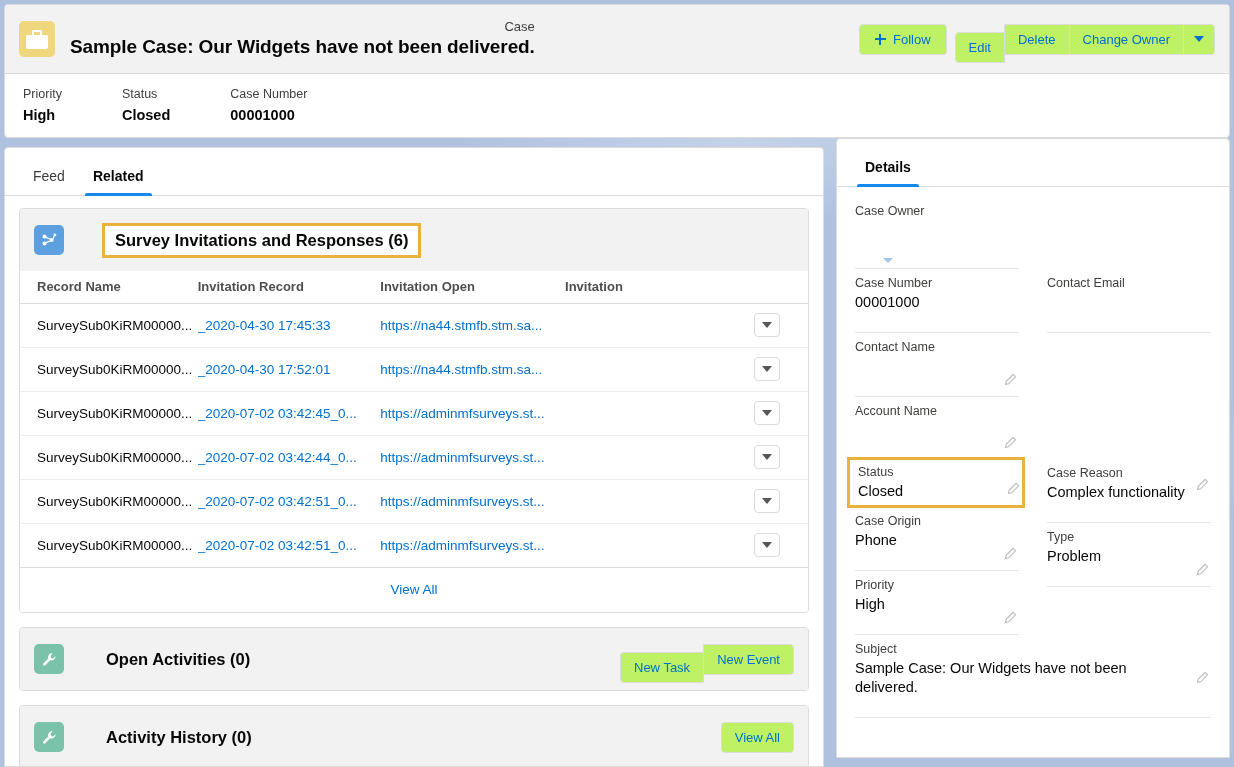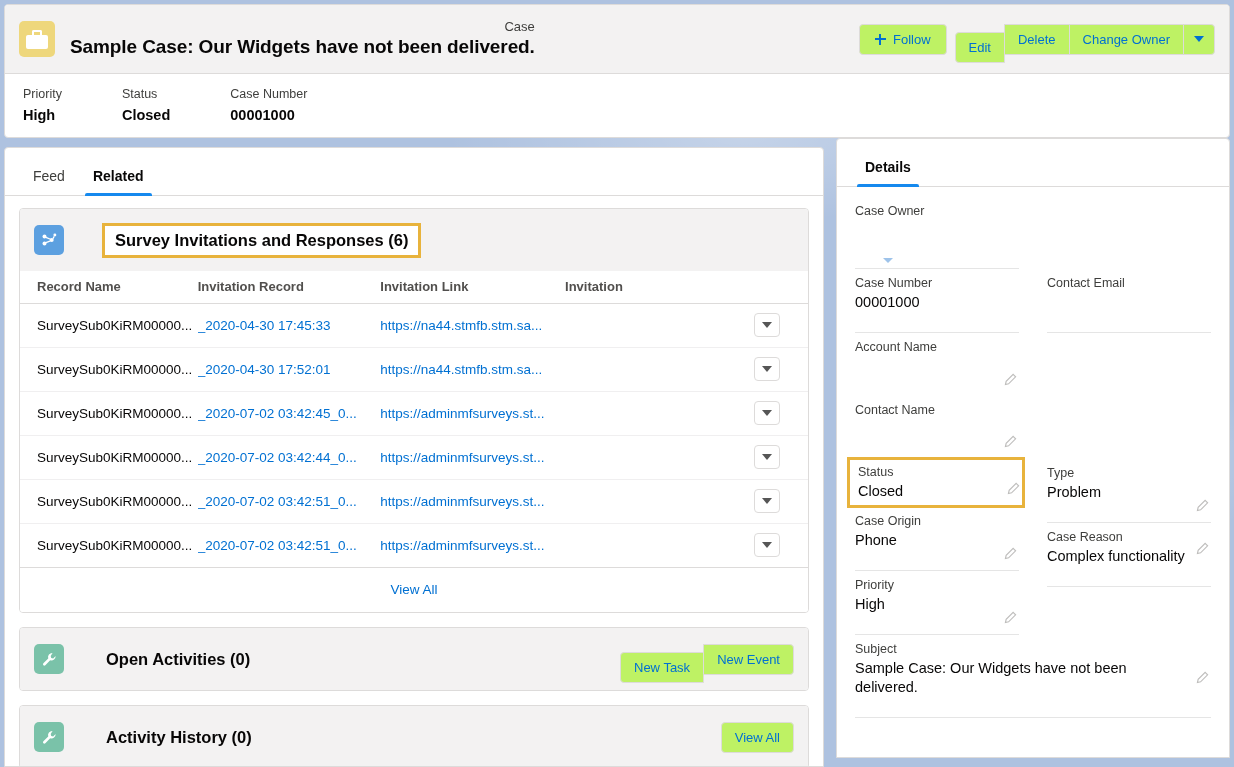--- a/index.html
+++ b/index.html
@@ -279,21 +279,21 @@
             </svg>
           </div>
           <div class="card-title highlighted">Survey Invitations and Responses (6)</div>
         </div>
 
         <table class="rl-table">
           <thead>
             <tr>
               <th class="c1">Record Name</th>
               <th class="c2">Invitation Record</th>
-              <th class="c3">Invitation Link</th>
+              <th class="c3">Invitation Open</th>
               <th class="c4">Invitation</th>
               <th class="c5"></th>
             </tr>
           </thead>
           <tbody>
             <tr>
               <td class="c1">SurveySub0KiRM00000...</td>
               <td class="c2"><span class="link">_2020-04-30 17:45:33</span></td>
               <td class="c3"><span class="link">https://na44.stmfb.stm.sa...</span></td>
               <td class="c4"></td>
@@ -410,30 +410,30 @@
             <div class="flabel">Case Owner</div>
             <div class="fvalue"></div>
             <span class="faint-caret"></span>
           </div>
 
           <div class="field">
             <div class="flabel">Case Number</div>
             <div class="fvalue">00001000</div>
           </div>
 
+          <div class="field">
+            <div class="flabel">Contact Name</div>
+            <div class="fvalue"></div>
+            <svg class="pencil" viewBox="0 0 16 16">
+                <path d="M11.6 1.6l2.8 2.8-8 8-3.6.8.8-3.6z" fill="none" stroke="#706e6b" stroke-width="1.3"></path>
+              </svg>
+          </div>
+
           <div class="field noline">
             <div class="flabel">Account Name</div>
-            <div class="fvalue"></div>
-            <svg class="pencil" viewBox="0 0 16 16">
-                <path d="M11.6 1.6l2.8 2.8-8 8-3.6.8.8-3.6z" fill="none" stroke="#706e6b" stroke-width="1.3"></path>
-              </svg>
-          </div>
-
-          <div class="field">
-            <div class="flabel">Contact Name</div>
             <div class="fvalue"></div>
             <svg class="pencil" viewBox="0 0 16 16">
                 <path d="M11.6 1.6l2.8 2.8-8 8-3.6.8.8-3.6z" fill="none" stroke="#706e6b" stroke-width="1.3"></path>
               </svg>
           </div>
 
         </div>
         <div class="fcol right">
           <div class="field noline" style="min-height:72px;border-bottom:none;"></div>
           <div class="field">
@@ -467,32 +467,32 @@
             <div class="flabel">Priority</div>
             <div class="fvalue">High</div>
             <svg class="pencil" viewBox="0 0 16 16">
                 <path d="M11.6 1.6l2.8 2.8-8 8-3.6.8.8-3.6z" fill="none" stroke="#706e6b" stroke-width="1.3"></path>
               </svg>
           </div>
 
         </div>
         <div class="fcol right">
 
+          <div class="field" style="min-height:62px;">
+            <div class="flabel">Case Reason</div>
+            <div class="fvalue">Complex functionality</div>
+            <svg class="pencil" viewBox="0 0 16 16" style="bottom:30px;">
+                <path d="M11.6 1.6l2.8 2.8-8 8-3.6.8.8-3.6z" fill="none" stroke="#706e6b" stroke-width="1.3"></path>
+              </svg>
+          </div>
+
           <div class="field">
             <div class="flabel">Type</div>
             <div class="fvalue">Problem</div>
             <svg class="pencil" viewBox="0 0 16 16">
-                <path d="M11.6 1.6l2.8 2.8-8 8-3.6.8.8-3.6z" fill="none" stroke="#706e6b" stroke-width="1.3"></path>
-              </svg>
-          </div>
-
-          <div class="field" style="min-height:62px;">
-            <div class="flabel">Case Reason</div>
-            <div class="fvalue">Complex functionality</div>
-            <svg class="pencil" viewBox="0 0 16 16" style="bottom:30px;">
                 <path d="M11.6 1.6l2.8 2.8-8 8-3.6.8.8-3.6z" fill="none" stroke="#706e6b" stroke-width="1.3"></path>
               </svg>
           </div>
 
         </div>
       </div>
 
       <div class="field" style="min-height:66px;">
         <div class="flabel">Subject</div>
         <div class="fvalue">Sample Case: Our Widgets have not been delivered.</div>

